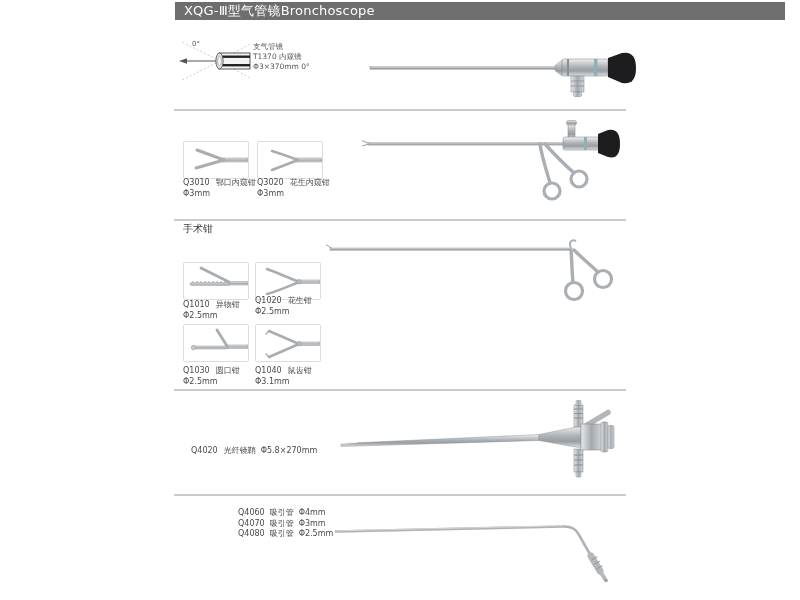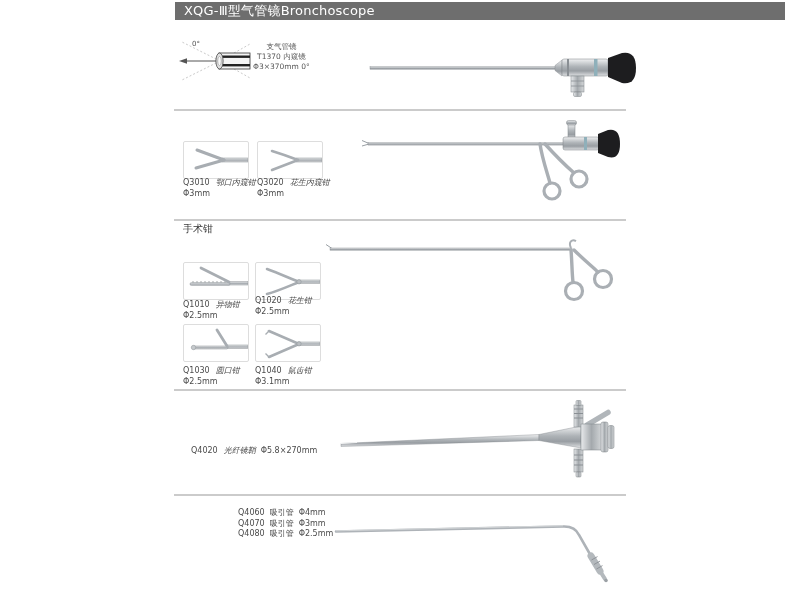--- a/index.html
+++ b/index.html
@@ -3,26 +3,26 @@
 <meta charset="utf-8">
 <style>
   html,body{margin:0;padding:0;background:#fff;}
   .page{position:relative;width:785px;height:600px;background:#ffffff;
         font-family:"DejaVu Sans",sans-serif;overflow:hidden;}
   .hdr{position:absolute;left:175px;top:2px;width:618px;height:18px;background:#6e6e6e;
        color:#fff;font-size:13px;line-height:18px;padding-left:9px;box-sizing:border-box;
        letter-spacing:.2px;white-space:nowrap;}
   .divider{position:absolute;left:174px;width:452px;height:2px;background:#cbcbcb;}
   .angle-label{position:absolute;left:192px;top:40px;font-size:7px;color:#555;}
-  .scope-text{position:absolute;left:253px;top:42px;font-size:7.5px;color:#555;line-height:10px;text-align:center;}
+  .scope-text{position:absolute;left:253px;top:42px;font-size:7.5px;color:#555;line-height:10px;}
   .thumb{position:absolute;width:64px;height:36px;border:1px solid #ddd;background:#fff;border-radius:2px;}
   .thumb svg{width:100%;height:100%;display:block;}
   .lbl{position:absolute;font-size:8px;color:#4a4a4a;line-height:10.5px;white-space:nowrap;}
   .lbl .code{margin-right:6px;}
-  .lbl .name{margin-right:5px;font-style:italic;}
+  .lbl .name{margin-right:5px;}
   .heading{position:absolute;left:183px;top:222px;font-size:10px;font-weight:normal;color:#333;}
   .art{position:absolute;}
   .art svg{width:100%;height:100%;display:block;}
   .suction-lines{position:absolute;left:190px;top:508px;font-size:8px;color:#4a4a4a;line-height:10.5px;margin-left:48px;}
   .suction-lines .row span{margin-right:5px;}
 </style>
 </head>
 <body>
 
 <div class="page">

